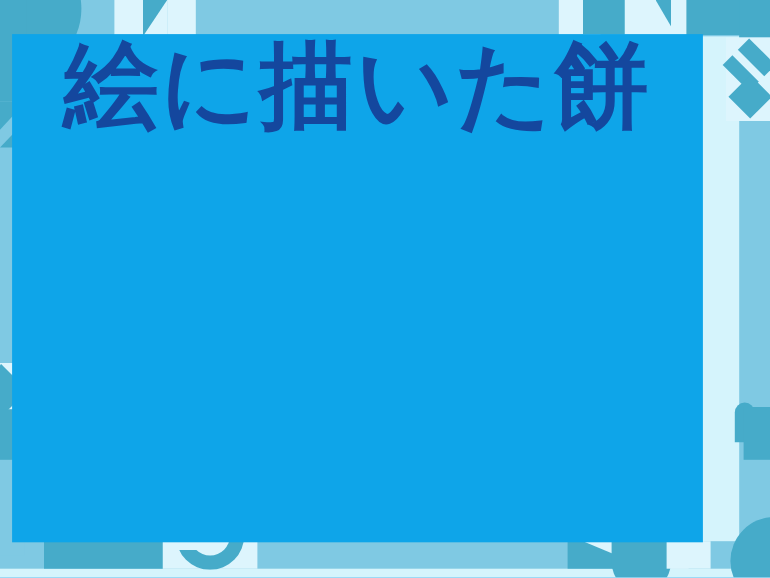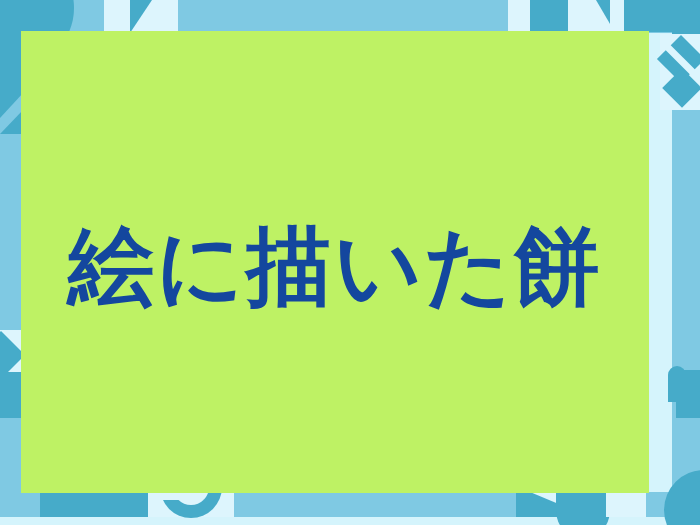--- a/index.html
+++ b/index.html
@@ -309,27 +309,27 @@
     left: 606px;
     top: 492px;
     width: 40px;
     height: 25px;
     background: #ddf5fd;
   }
 
   
   #card {
     position: absolute;
-    left: 21px;
+    left: 11px;
     top: 31px;
     width: 628px;
     height: 462px;
-    background: #bef264;
+    background: #0ea5e9;
     display: flex;
-    align-items: center;
+    align-items: flex-start;
     justify-content: center;
   }
 
   #phrase {
     color: #14479e;
     font-family: "DejaVu Serif", "Liberation Serif", serif;
     font-size: 86px;
     font-weight: 700;
     line-height: 1;
     letter-spacing: 2px;

